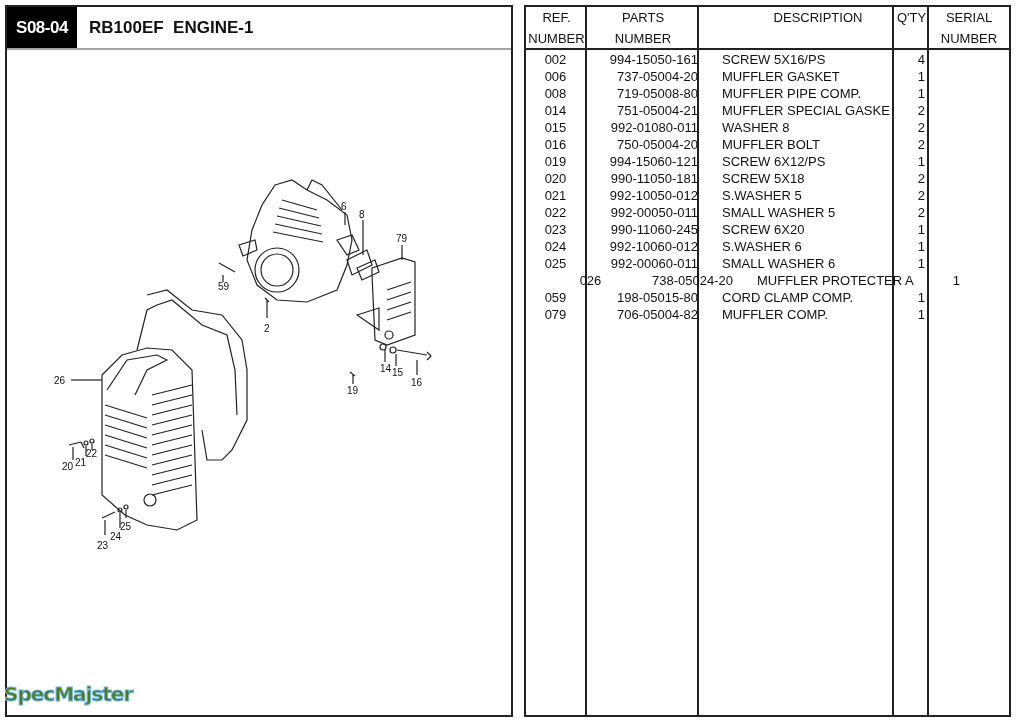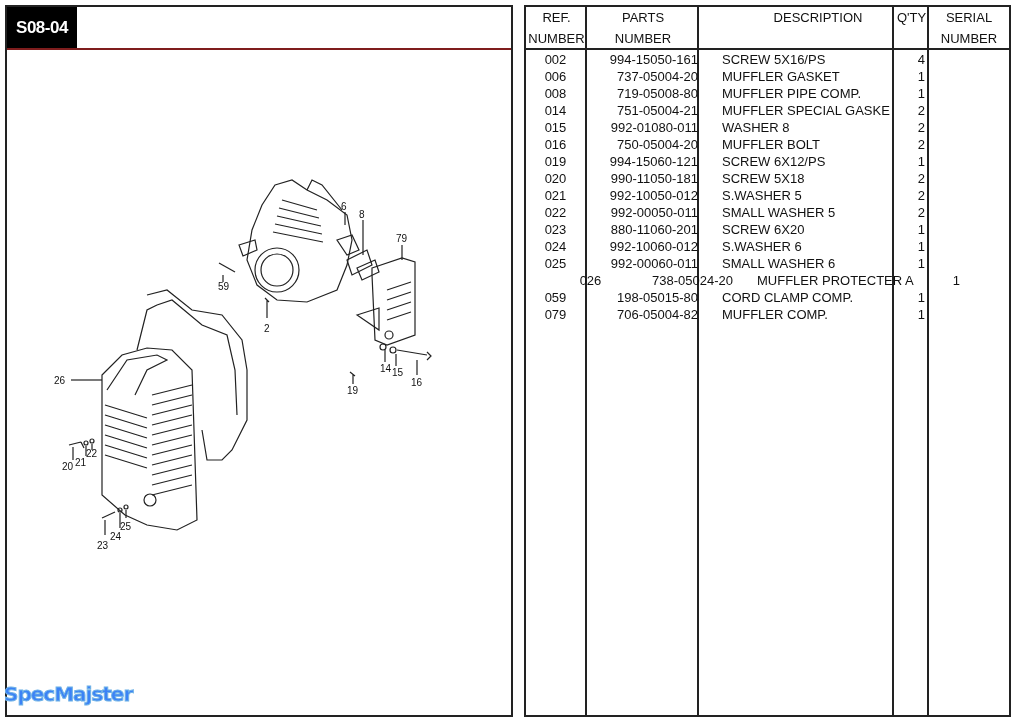--- a/index.html
+++ b/index.html
@@ -1,42 +1,43 @@
 <!DOCTYPE html>
 <html><head>
 <meta charset="utf-8">
 <style>
   html, body { margin:0; padding:0; background:#fff; }
   body { width:1024px; height:727px; position:relative; overflow:hidden; font-family:"Liberation Sans", sans-serif; color:#111; }
   .frame { position:absolute; border:2px solid #222; box-sizing:border-box; }
   #left-panel { left:5px; top:5px; width:508px; height:712px; }
-  #title-row { position:absolute; left:0; top:0; width:100%; height:43px; border-bottom:2px solid #7f1d1d; box-sizing:border-box; }
+  #title-row { position:absolute; left:0; top:0; width:100%; height:43px; border-bottom:2px solid #a3a3a3; box-sizing:border-box; }
   #code-box { position:absolute; left:0; top:0; width:70px; height:41px; background:#000; color:#fff; font-weight:bold; font-size:17px; line-height:41px; text-align:center; letter-spacing:-0.5px; }
   #title-text { position:absolute; left:82px; top:0; height:41px; line-height:41px; font-weight:bold; font-size:17px; white-space:pre; }
   #diagram { position:absolute; left:0; top:43px; width:504px; height:665px; }
-  #watermark { position:absolute; left:4px; top:682px; font-size:20px; font-weight:bold; color:#3b82f6; -webkit-text-stroke:1px #6fb2e6; letter-spacing:-1px; font-family:"DejaVu Sans", sans-serif; }
+  #watermark { position:absolute; left:4px; top:682px; font-size:20px; font-weight:bold; color:#4d7c0f; -webkit-text-stroke:1px #6fb2e6; letter-spacing:-1px; font-family:"DejaVu Sans", sans-serif; }
 
   #parts-table { position:absolute; left:524px; top:5px; width:487px; height:712px; border:2px solid #222; box-sizing:border-box; }
   .col { position:absolute; top:0; bottom:0; border-right:2px solid #222; box-sizing:border-box; }
   .hdr { position:absolute; top:0; height:43px; border-bottom:2px solid #222; box-sizing:border-box; font-size:13px; text-align:center; line-height:21px; }
   .rows { position:absolute; top:44px; left:0; right:0; }
   .row { position:absolute; left:0; right:0; height:17px; font-size:13px; line-height:17px; }
   .row span { position:absolute; white-space:nowrap; overflow:hidden; }
   .c-ref { left:0; width:59px; text-align:center; }
   .c-part { left:59px; width:113px; text-align:right; padding-right:0; box-sizing:border-box; }
   .c-desc { left:196px; width:170px; text-align:left; }
   .c-qty { left:366px; width:33px; text-align:right; }
   svg text { font-family:"Liberation Sans", sans-serif; font-size:10px; fill:#111; }
 </style>
 </head>
 <body>
 
 <div id="left-panel" class="frame">
   <div id="title-row">
     <div id="code-box">S08-04</div>
+    <div id="title-text">RB100EF  ENGINE-1</div>
   </div>
   <div id="diagram">
     <svg width="504" height="665" viewBox="0 0 504 665">
       <g fill="none" stroke="#222" stroke-width="1.2">
 
         <g>
           <path d="M268 135 L285 130 L300 140 L320 150 L340 165 L345 190 L340 215 L330 240 L300 252 L270 250 L250 235 L240 210 L245 180 L255 155 Z"></path>
           <circle cx="270" cy="220" r="22"></circle>
           <circle cx="270" cy="220" r="16"></circle>
           <path d="M275 150 L310 160 M272 158 L312 168 M270 166 L314 176 M268 174 L315 184 M266 182 L316 192"></path>
@@ -210,21 +211,21 @@
       </div>
       <div class="row" style="top: 153px;">
         <span class="c-ref">022</span>
         <span class="c-part">992-00050-011</span>
         <span class="c-desc">SMALL WASHER 5</span>
         <span class="c-qty">2</span>
         <span class="c-serial" style="left: 405px; width: 78px;"></span>
       </div>
       <div class="row" style="top: 170px;">
         <span class="c-ref">023</span>
-        <span class="c-part">880-11060-201</span>
+        <span class="c-part">990-11060-245</span>
         <span class="c-desc">SCREW 6X20</span>
         <span class="c-qty">1</span>
         <span class="c-serial" style="left: 405px; width: 78px;"></span>
       </div>
       <div class="row" style="top: 187px;">
         <span class="c-ref">024</span>
         <span class="c-part">992-10060-012</span>
         <span class="c-desc">S.WASHER 6</span>
         <span class="c-qty">1</span>
         <span class="c-serial" style="left: 405px; width: 78px;"></span>

